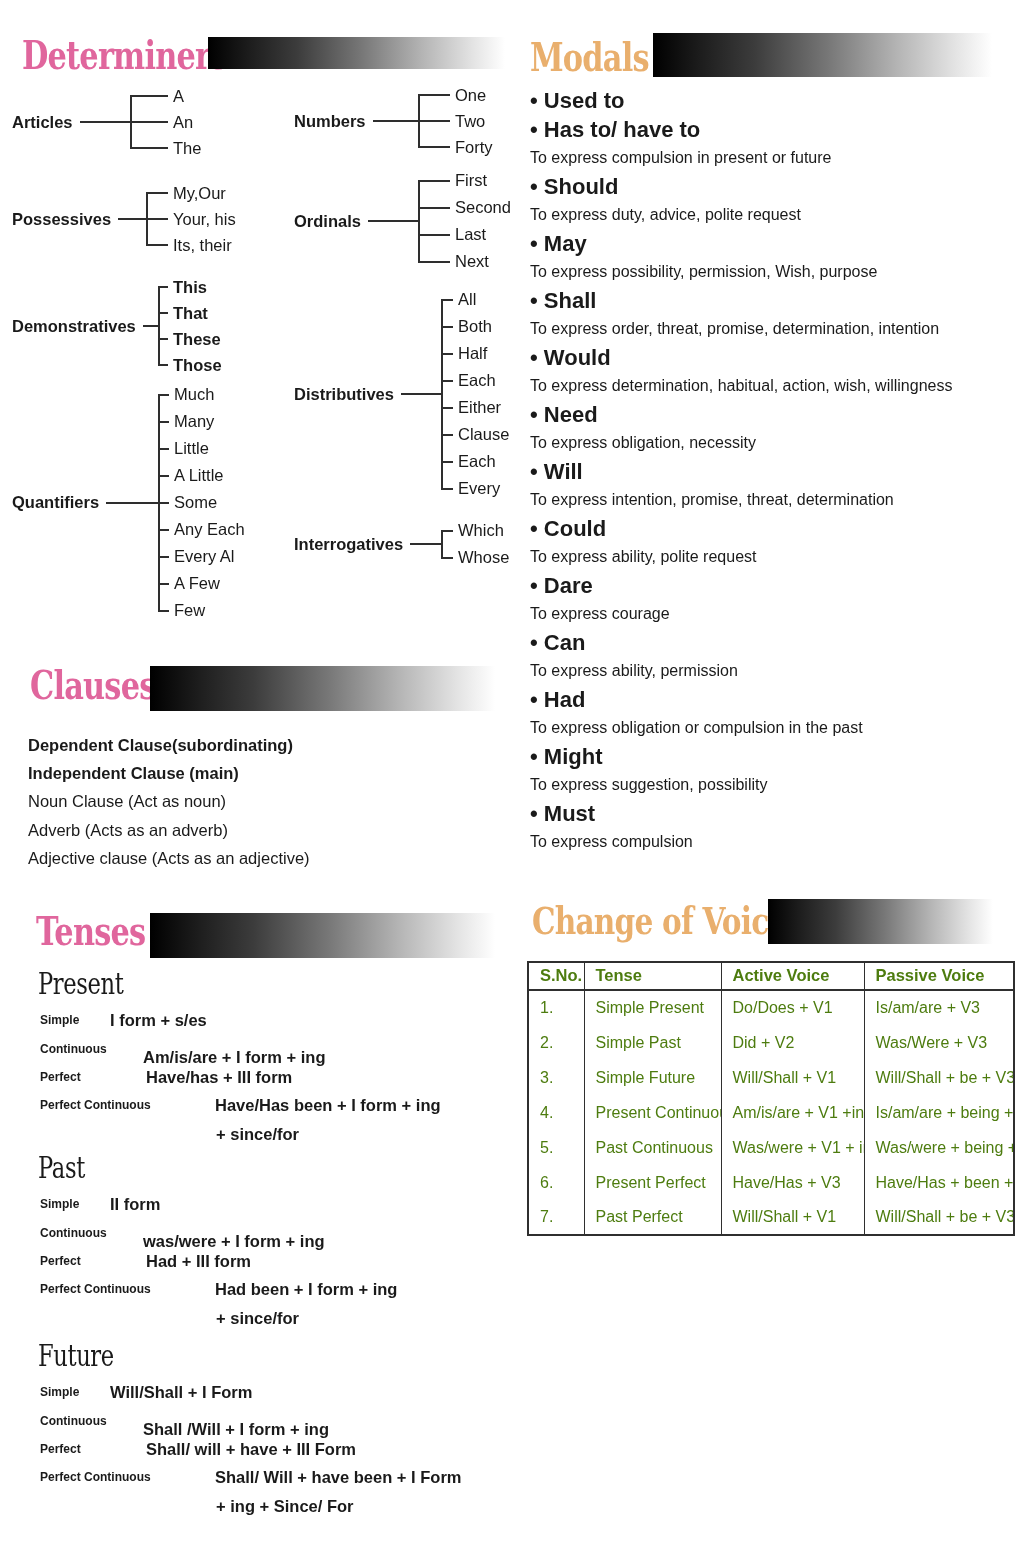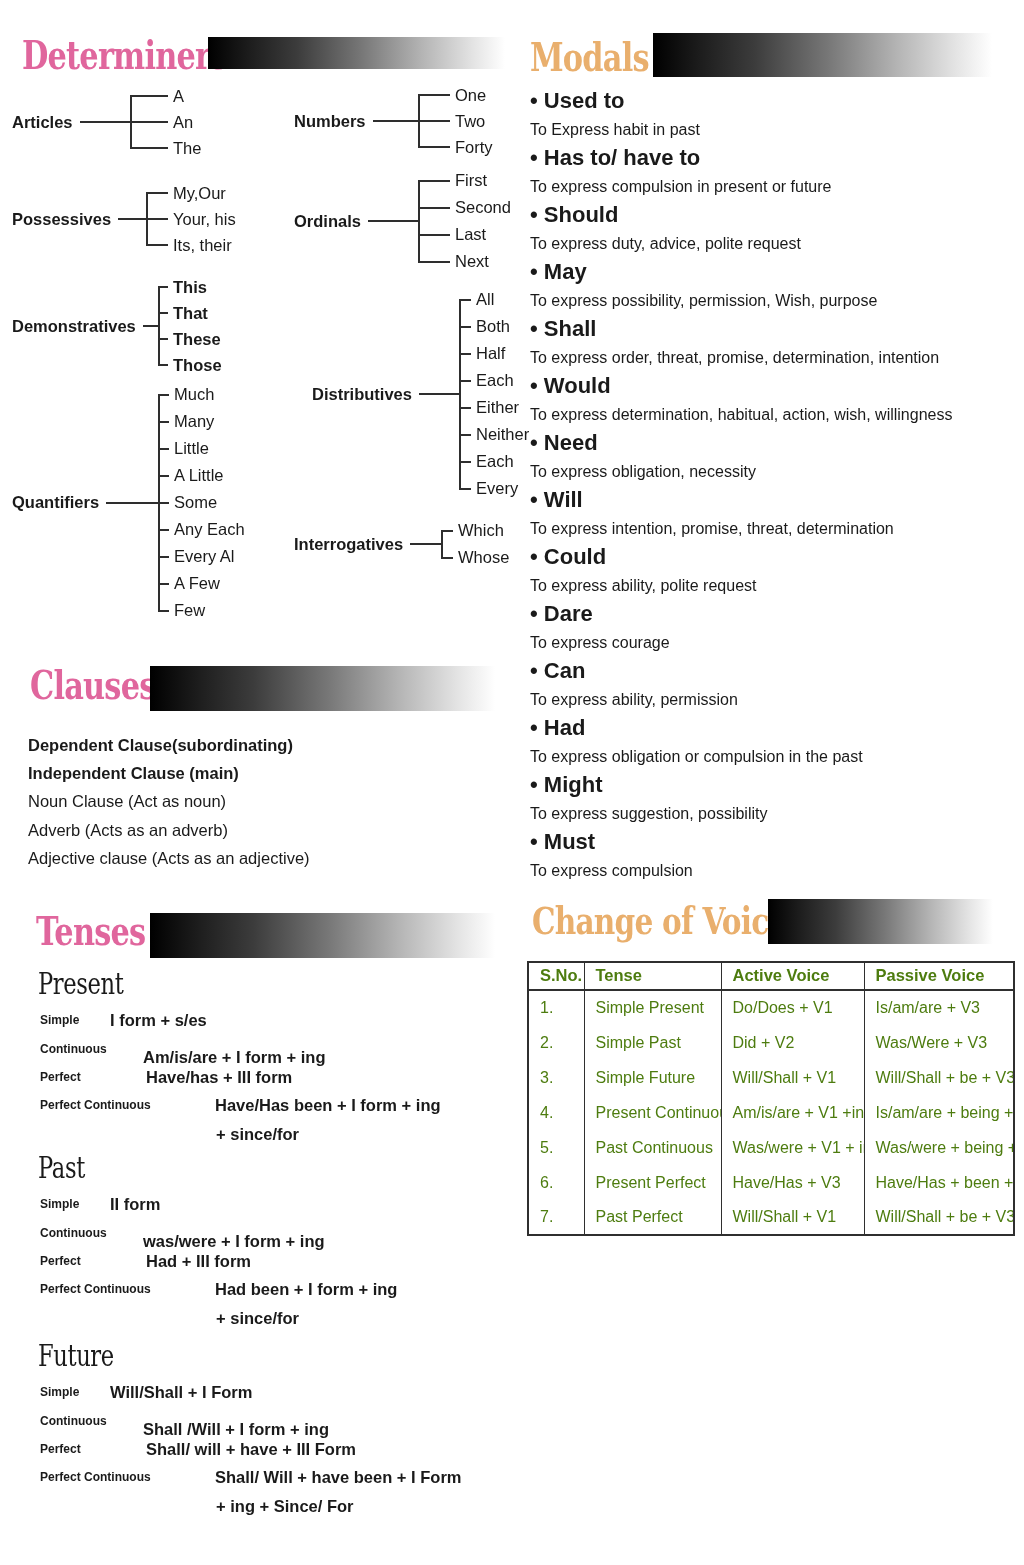--- a/index.html
+++ b/index.html
@@ -37,21 +37,21 @@
   .titems::before { content:""; position:absolute; left:0; top:13px; bottom:13px; width:2px; background:var(--line); }
   .titem { position:relative; display:flex; align-items:center; white-space:nowrap; }
   .titem::before { content:""; position:absolute; left:0; top:50%; margin-top:-1px; height:2px; background:var(--line); }
 
   .t-articles       { left:12px;  top:83px;  } .t-articles .thead{width:118px;}       .t-articles .titem{height:26px;padding-left:43px;}       .t-articles .titem::before{width:38px;}
   .t-possessives    { left:12px;  top:180px; } .t-possessives .thead{width:134px;}    .t-possessives .titem{height:26px;padding-left:27px;}    .t-possessives .titem::before{width:22px;}
   .t-demonstratives { left:12px;  top:274px; } .t-demonstratives .thead{width:146px;} .t-demonstratives .titem{height:26px;padding-left:15px;font-weight:bold;} .t-demonstratives .titem::before{width:10px;}
   .t-quantifiers    { left:12px;  top:381px; } .t-quantifiers .thead{width:146px;}    .t-quantifiers .titem{height:27px;padding-left:16px;}    .t-quantifiers .titem::before{width:11px;}
   .t-numbers        { left:294px; top:82px;  } .t-numbers .thead{width:124px;}        .t-numbers .titem{height:26px;padding-left:37px;}        .t-numbers .titem::before{width:32px;}
   .t-ordinals       { left:294px; top:167px; } .t-ordinals .thead{width:124px;}       .t-ordinals .titem{height:27px;padding-left:37px;}       .t-ordinals .titem::before{width:32px;}
-  .t-distributives  { left:294px; top:286px; } .t-distributives .thead{width:147px;margin-left:18px;}  .t-distributives .titem{height:27px;padding-left:17px;}  .t-distributives .titem::before{width:12px;}
+  .t-distributives  { left:294px; top:286px; } .t-distributives .thead{width:147px;}  .t-distributives .titem{height:27px;padding-left:17px;}  .t-distributives .titem::before{width:12px;}
   .t-interrogatives { left:294px; top:517px; } .t-interrogatives .thead{width:147px;} .t-interrogatives .titem{height:27px;padding-left:17px;} .t-interrogatives .titem::before{width:12px;}
 
   
   #modals-list { position:absolute; left:530px; top:87px; width:485px; }
   .m-name { font-weight:bold; font-size:22px; height:28.5px; display:flex; align-items:center; white-space:nowrap; }
   .m-name::before { content:"\2022\00a0"; }
   .m-desc { font-size:16px; height:28.5px; display:flex; align-items:center; white-space:nowrap; }
 
   
   #clauses-list { position:absolute; left:28px; top:731px; font-size:16.5px; }
@@ -180,40 +180,39 @@
     <div class="thead">
       <span class="tlabel">Distributives</span>
       <span class="tline"></span>
     </div>
     <div class="titems">
       <div class="titem">All</div>
       <div class="titem">Both</div>
       <div class="titem">Half</div>
       <div class="titem">Each</div>
       <div class="titem">Either</div>
-      <div class="titem">Neither</div>
+      <div class="titem">Clause</div>
       <div class="titem">Each</div>
       <div class="titem">Every</div>
     </div>
   </div>
 
   <div class="tree t-interrogatives">
     <div class="thead">
       <span class="tlabel">Interrogatives</span>
       <span class="tline"></span>
     </div>
     <div class="titems">
       <div class="titem">Which</div>
       <div class="titem">Whose</div>
     </div>
   </div>
 
   <div id="modals-list">
     <div class="m-name">Used to</div>
-    <div class="m-desc">To Express habit in past</div>
     <div class="m-name">Has to/ have to</div>
     <div class="m-desc">To express compulsion in present or future</div>
     <div class="m-name">Should</div>
     <div class="m-desc">To express duty, advice, polite request</div>
     <div class="m-name">May</div>
     <div class="m-desc">To express possibility, permission, Wish, purpose</div>
     <div class="m-name">Shall</div>
     <div class="m-desc">To express order, threat, promise, determination, intention</div>
     <div class="m-name">Would</div>
     <div class="m-desc">To express determination, habitual, action, wish, willingness</div>

